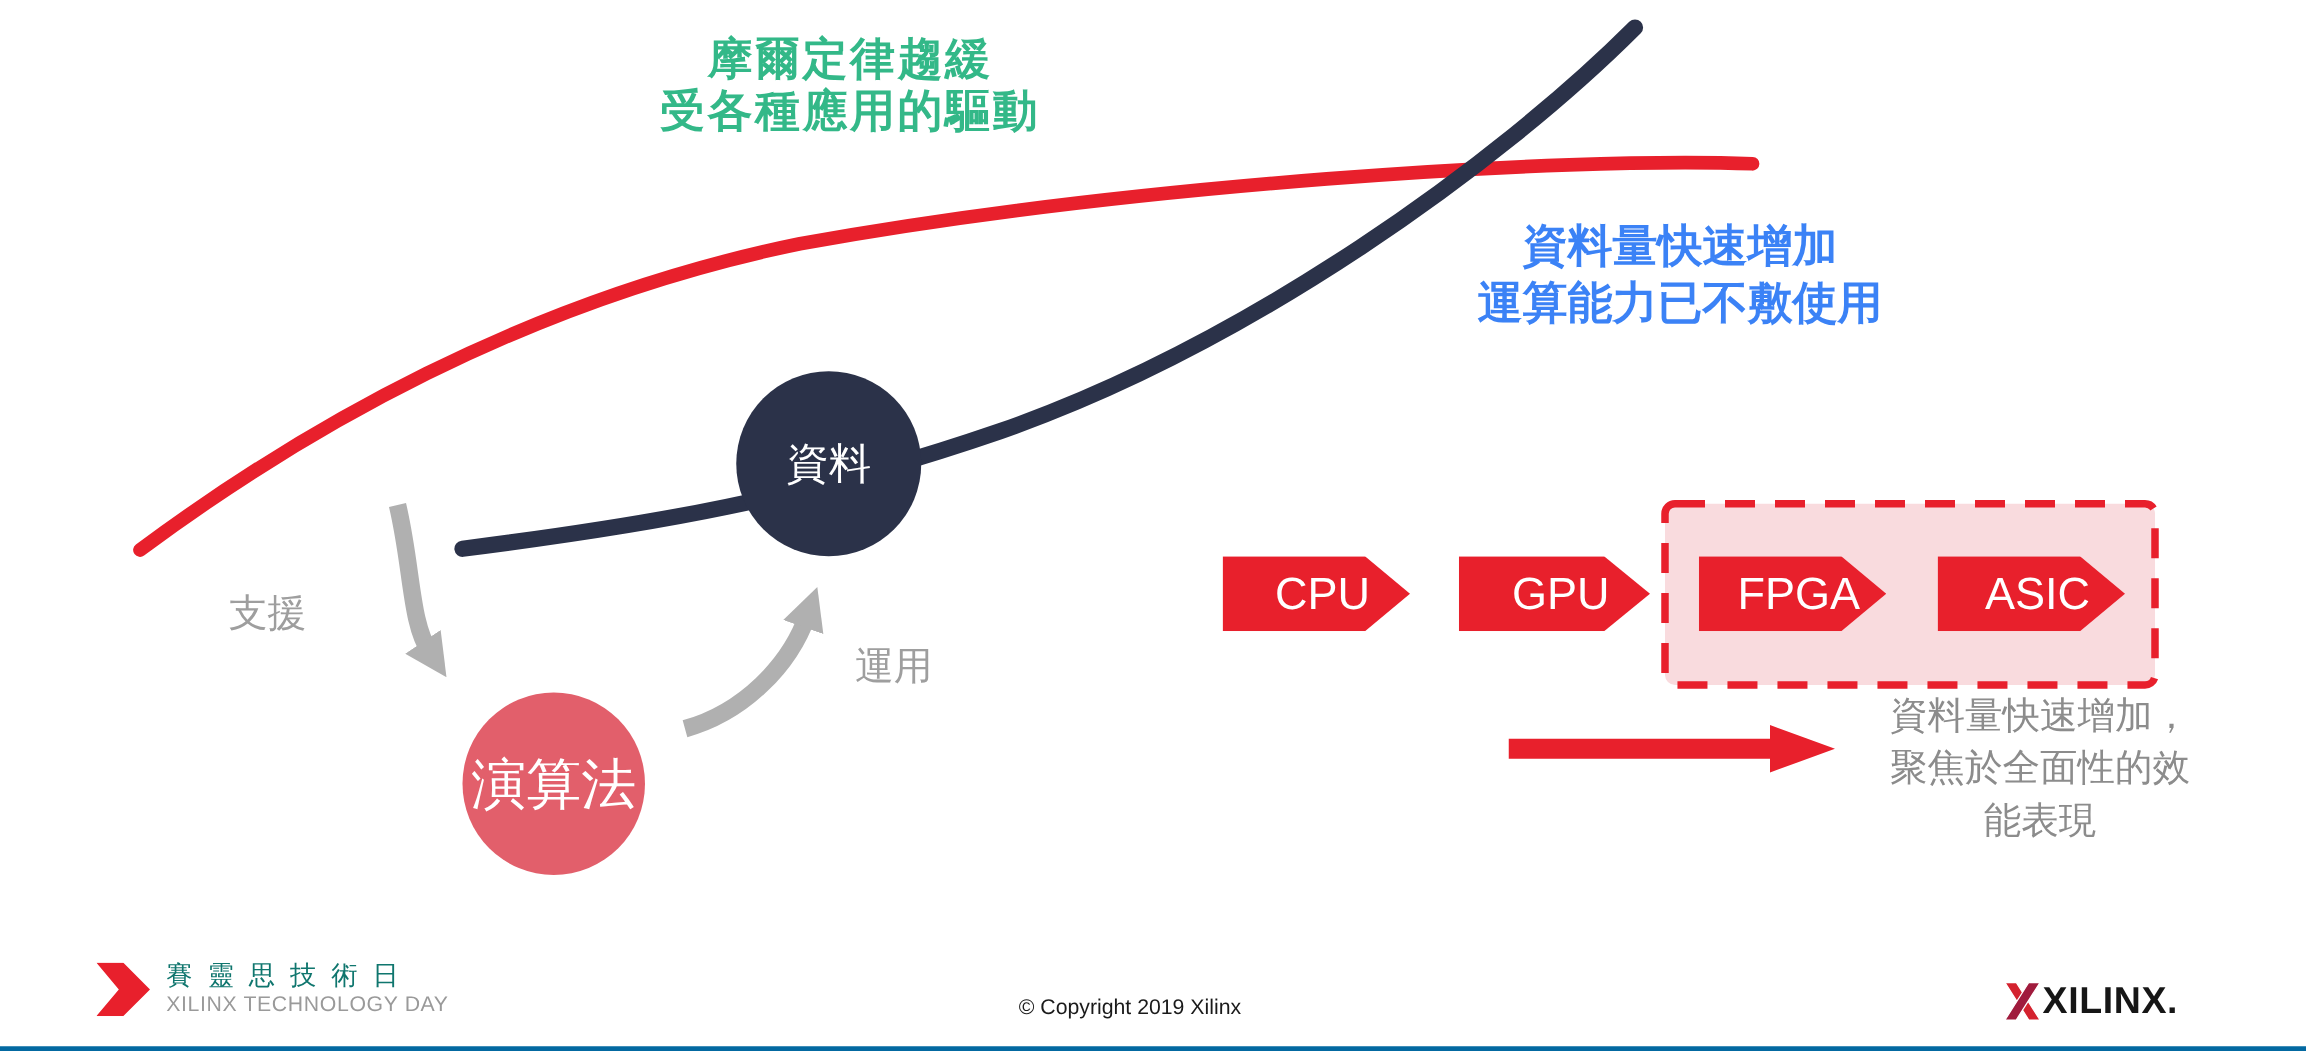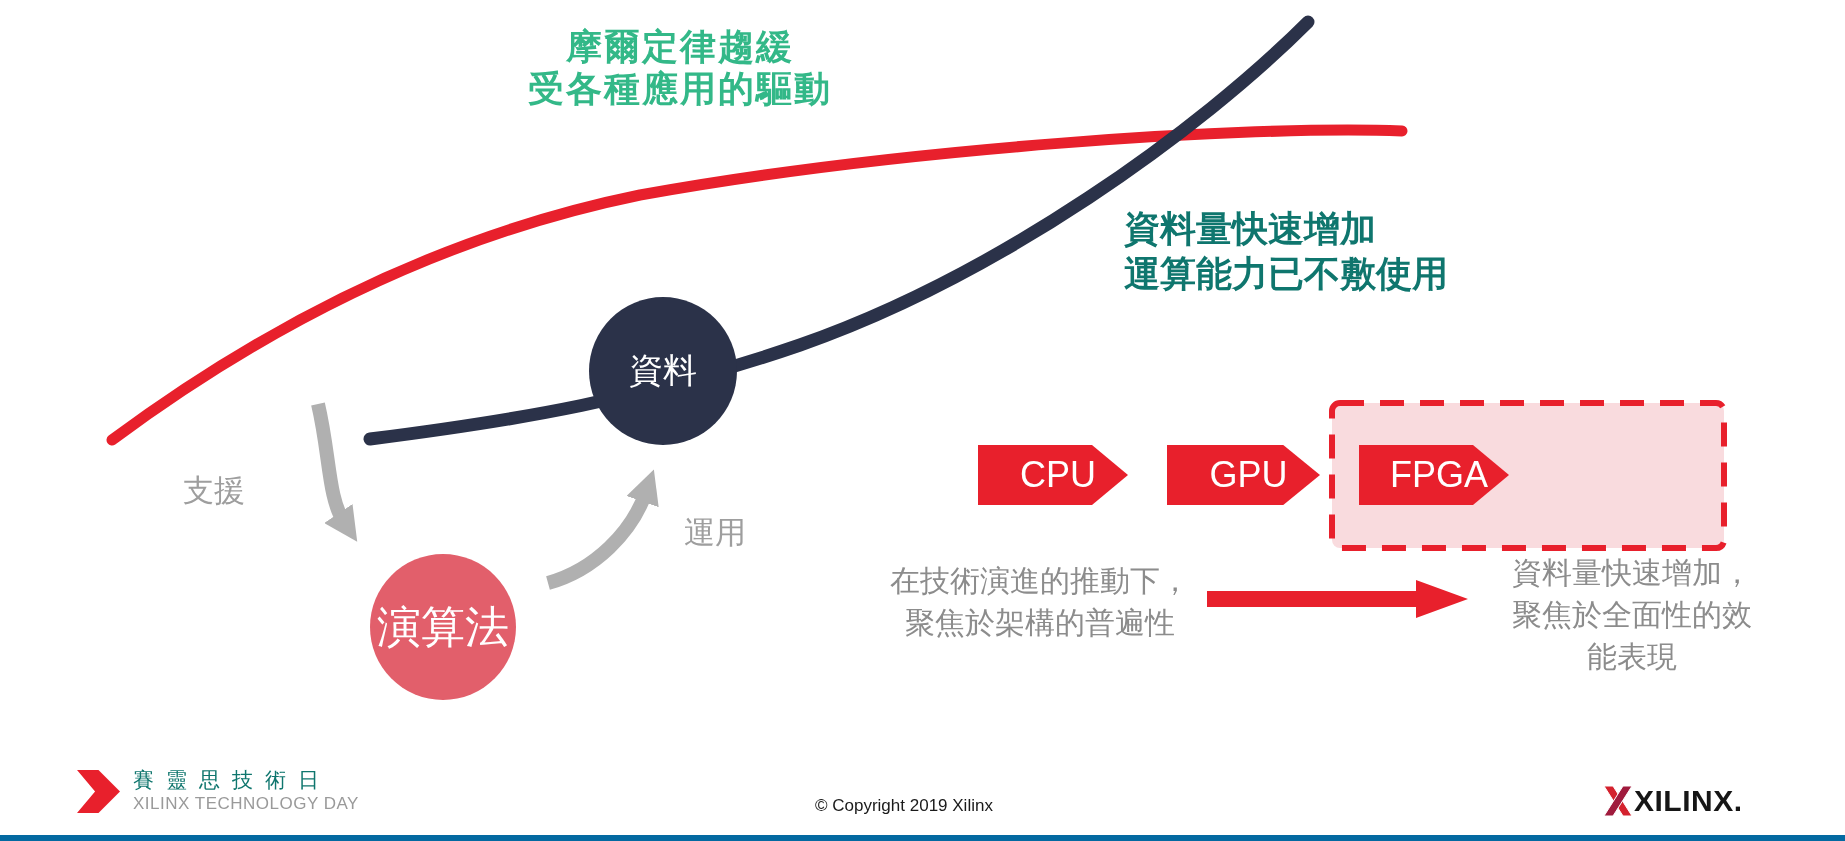--- a/index.html
+++ b/index.html
@@ -1,26 +1,26 @@
 <!DOCTYPE html>
 <html><head>
 <meta charset="utf-8">
 <style>
   html,body{margin:0;padding:0;background:#fff;}
   #slide{
     position:relative;width:1845px;height:841px;background:#ffffff;
     font-family:"Liberation Sans",sans-serif;overflow:hidden;
-    border-bottom:6px solid #0369a1;box-sizing:border-box;
+    border-bottom:4px solid #0369a1;box-sizing:border-box;
   }
   .abs{position:absolute;}
   
   .title-green{left:430px;top:26px;width:500px;text-align:center;
     font-size:36px;font-weight:700;color:#33b888;line-height:1.18;letter-spacing:2px;}
-  .callout-blue{left:1124px;top:174px;width:440px;
-    font-size:36px;font-weight:700;color:#0f766e;line-height:1.25;margin-top:32px;}
+  .callout-blue{left:1124px;top:174px;width:440px;text-align:center;
+    font-size:36px;font-weight:700;color:#3b82f6;line-height:1.25;}
   .headline-gray{left:1030px;top:316px;width:640px;text-align:center;
     font-size:34px;font-weight:700;color:#8c8c8c;white-space:nowrap;}
   
   .node{border-radius:50%;color:#fff;display:flex;align-items:center;
     justify-content:center;font-weight:500;}
   .node-hw{left:252px;top:236px;width:146px;height:146px;background:#e8202c;font-size:34px;}
   .node-data{left:589px;top:297px;width:148px;height:148px;background:#2b3249;font-size:34px;}
   .node-algo{left:370px;top:554px;width:146px;height:146px;background:#e25f6b;font-size:44px;}
   .arrow-label{color:#9e9e9e;font-size:31px;font-weight:500;}
   .lbl-support{left:183px;top:470px;}
@@ -87,25 +87,22 @@
 
   <div class="abs node node-data">資料</div>
   <div class="abs node node-algo">演算法</div>
 
   <div class="abs arrow-label lbl-support">支援</div>
   <div class="abs arrow-label lbl-use">運用</div>
 
   <div class="abs chip chip-cpu">CPU</div>
   <div class="abs chip chip-gpu">GPU</div>
   <div class="abs chip chip-fpga">FPGA</div>
+  <div class="abs chip chip-asic">ASIC</div>
 
-  <div class="abs note note-left">
-    <div>在技術演進的推動下，</div>
-    <div>聚焦於架構的普遍性</div>
-  </div>
 
   <div class="abs note note-right">
     <div>資料量快速增加，</div>
     <div>聚焦於全面性的效</div>
     <div>能表現</div>
   </div>
 
   <div class="abs footer-chevron"></div>
   <div class="abs brand-cjk">賽靈思技術日</div>
   <div class="abs brand-en">XILINX TECHNOLOGY DAY</div>

